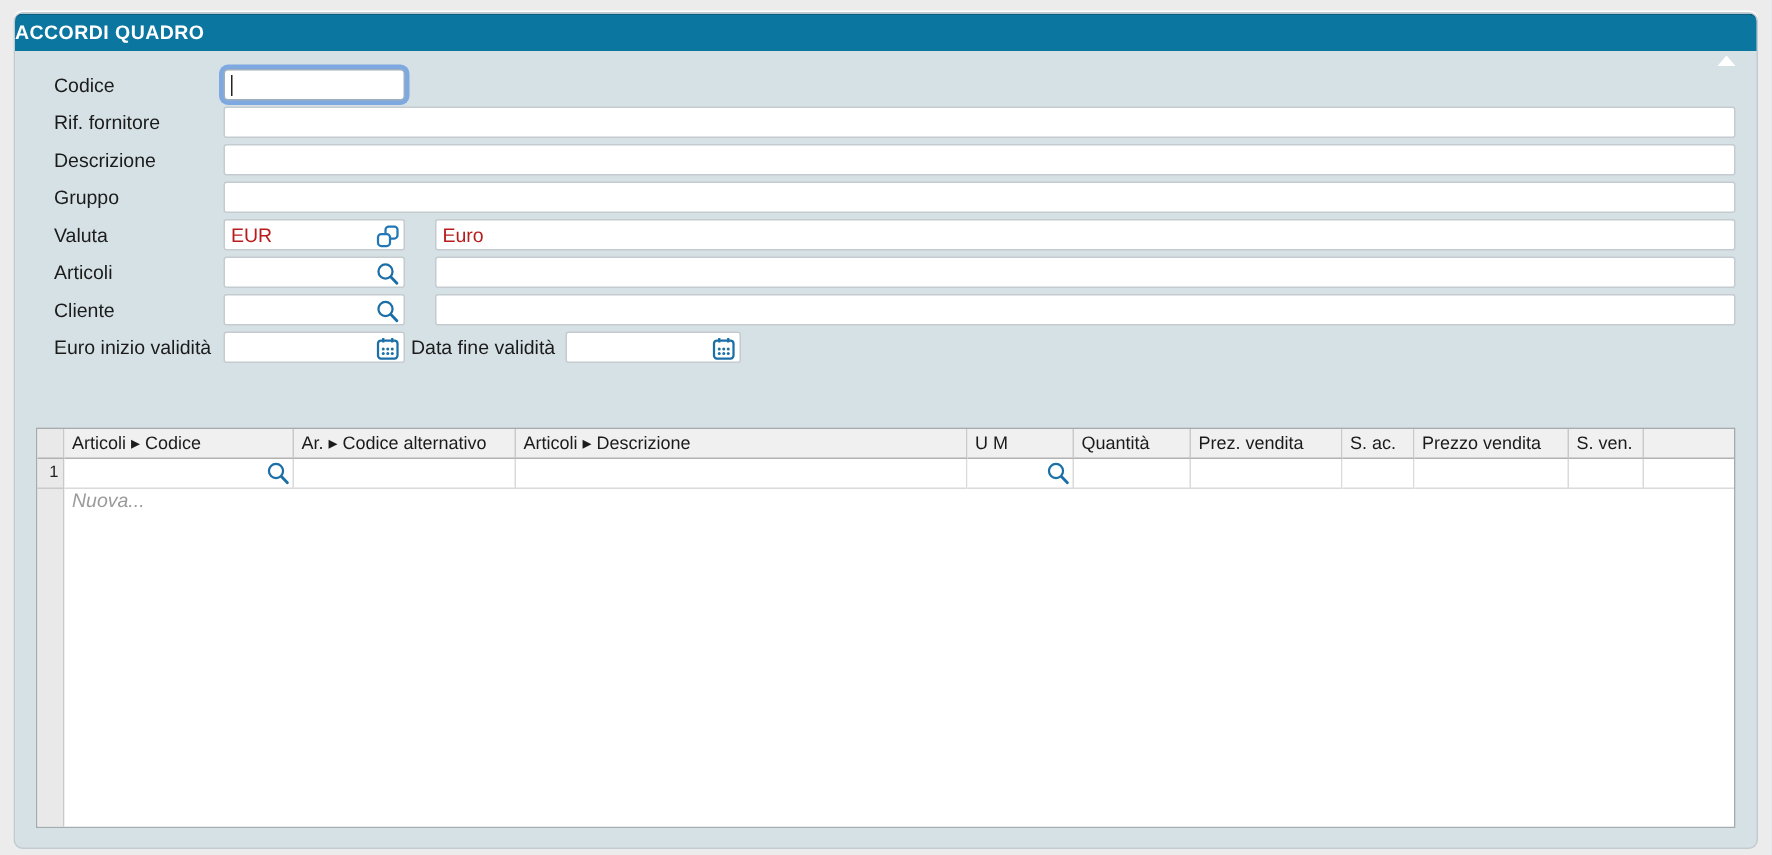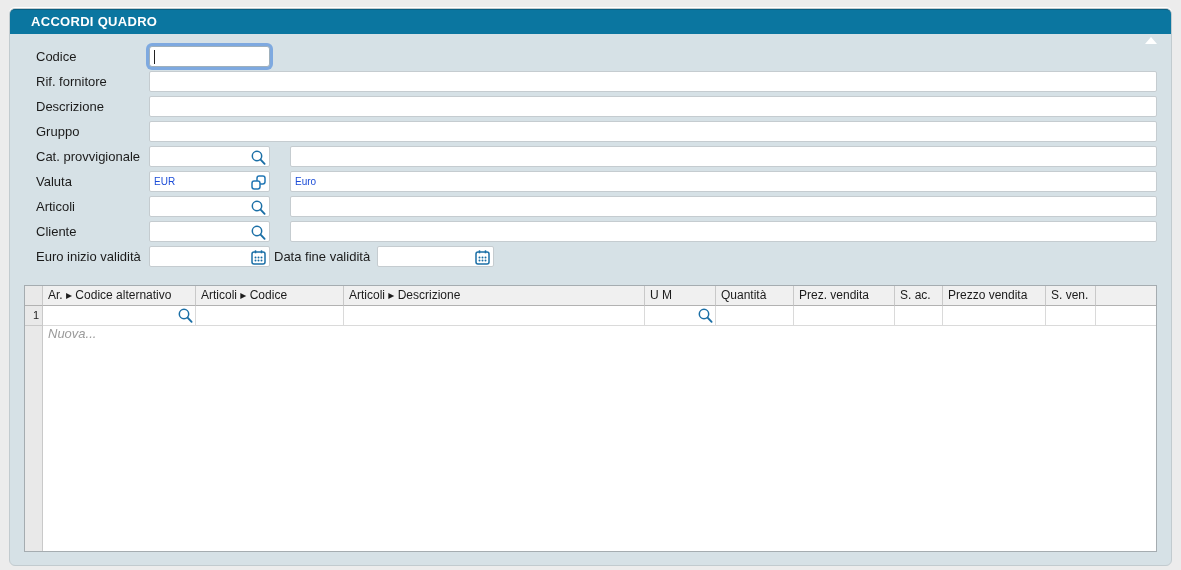--- a/index.html
+++ b/index.html
@@ -8,21 +8,21 @@
   .panel {
     position:absolute; left:9px; top:8px; width:1163px; height:558px;
     background:#D6E1E6; border:1px solid #C2CBCF; border-radius:6px;
     box-shadow:0 -1px 0 #ffffff;
   }
   .panel-header {
     position:absolute; left:0; top:0; right:0; height:25px;
     background:#0B76A0; border-radius:5px 5px 0 0;
     border-top:1px solid #095E81;
     color:#fff; font-size:13px; font-weight:bold; letter-spacing:.3px;
-    line-height:24px; padding-left:21px;
+    line-height:24px; 
   }
   .collapse-btn {
     position:absolute; right:12px; top:8px; width:14px; height:10px; cursor:pointer;
   }
   .collapse-btn .tri {
     width:0; height:0; margin:1px auto 0;
     border-left:6px solid transparent; border-right:6px solid transparent;
     border-bottom:7px solid #ffffff;
   }
 
@@ -38,21 +38,21 @@
   }
   .field.small { width:121px; flex:0 0 121px; }
   .field.date2 { width:117px; flex:0 0 117px; }
   .field.wide { flex:1 1 auto; margin-left:20px; }
   .field.focused {
     border-color:#9FB0BC; border-radius:3px;
     box-shadow:0 0 0 3px #7EA9E0;
   }
   .field input {
     border:none; outline:none; background:transparent; width:100%; height:100%;
-    font-family:"Liberation Sans", sans-serif; font-size:10px; color:#1d4ed8;
+    font-family:"Liberation Sans", sans-serif; font-size:13px; color:#b91c1c;
     padding:0 4px;
   }
   .field input::placeholder { color:#9B9B9B; font-style:italic; }
   .field .icon-slot { position:absolute; right:2px; top:2px; width:17px; height:17px; cursor:pointer; }
   .field.has-icon input { padding-right:22px; }
   .caret { position:absolute; left:4px; top:3px; width:1px; height:14px; background:#222; animation:blink 1s steps(1) infinite; }
   @keyframes blink { 50% { opacity:0; } }
 
   .grid {
     position:absolute; left:14px; right:14px; top:276px; height:267px;
@@ -123,35 +123,20 @@
       </span>
     </div>
 
     <div class="frow">
       <span class="flabel">Gruppo</span>
       <span class="field wide" style="margin-left:0">
         <input value="" style="">
       </span>
     </div>
 
-    <div class="frow">
-      <span class="flabel">Cat. provvigionale</span>
-      <span class="field small has-icon">
-        <input value="" style="">
-        <span class="icon-slot">
-          <svg viewBox="0 0 17 17" width="17" height="17">
-              <circle cx="7" cy="7" r="4.7" fill="none" stroke="#1B6FA6" stroke-width="1.5"></circle>
-              <line x1="10.6" y1="10.6" x2="14.6" y2="14.8" stroke="#1B6FA6" stroke-width="1.9" stroke-linecap="round"></line>
-            </svg>
-        </span>
-      </span>
-      <span class="field wide">
-        <input value="" style="">
-      </span>
-    </div>
 
     <div class="frow">
       <span class="flabel">Valuta</span>
       <span class="field small has-icon">
         <input value="EUR" style="">
         <span class="icon-slot">
           <svg viewBox="0 0 17 17" width="17" height="17">
               <rect x="7" y="2" width="8" height="8" rx="2.2" fill="none" stroke="#2277B5" stroke-width="1.5"></rect>
               <rect x="2" y="7" width="8" height="8" rx="2.2" fill="#ffffff" stroke="#2277B5" stroke-width="1.5"></rect>
             </svg>
@@ -228,22 +213,22 @@
               <circle cx="11.5" cy="11.6" r="1" fill="#1B6FA6"></circle>
             </svg>
         </span>
       </span>
     </div>
 
   </div>
 
   <div class="grid">
     <div class="gh gutter"></div>
+    <div class="gh"><span>Articoli ▸ Codice</span></div>
     <div class="gh"><span>Ar. ▸ Codice alternativo</span></div>
-    <div class="gh"><span>Articoli ▸ Codice</span></div>
     <div class="gh"><span>Articoli ▸ Descrizione</span></div>
     <div class="gh"><span>U M</span></div>
     <div class="gh"><span>Quantità</span></div>
     <div class="gh"><span>Prez. vendita</span></div>
     <div class="gh"><span>S. ac.</span></div>
     <div class="gh"><span>Prezzo vendita</span></div>
     <div class="gh"><span>S. ven.</span></div>
     <div class="gh last"><span></span></div>
 
     <div class="rownum">1</div>

